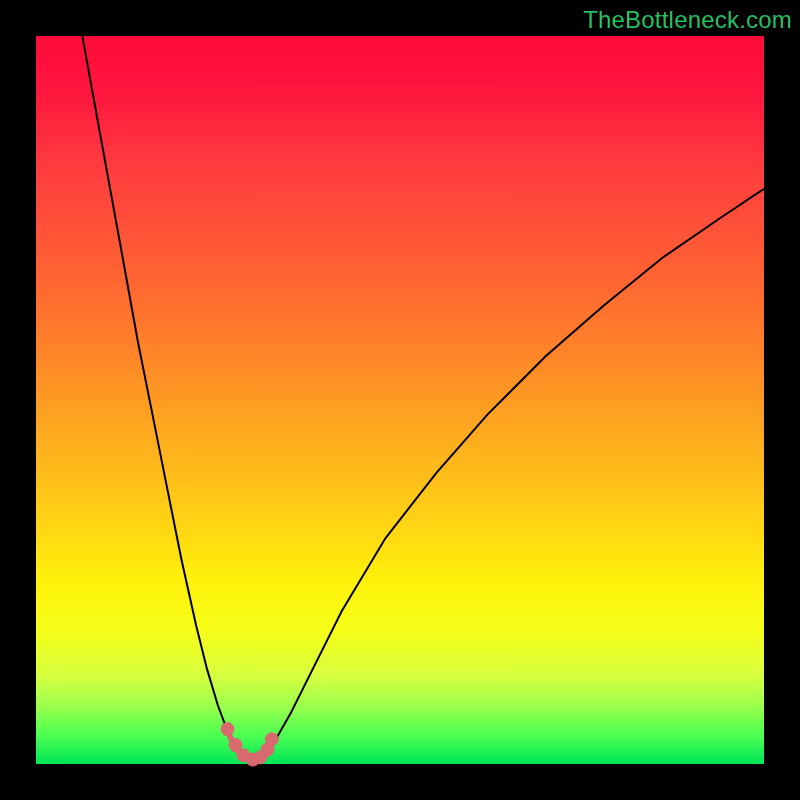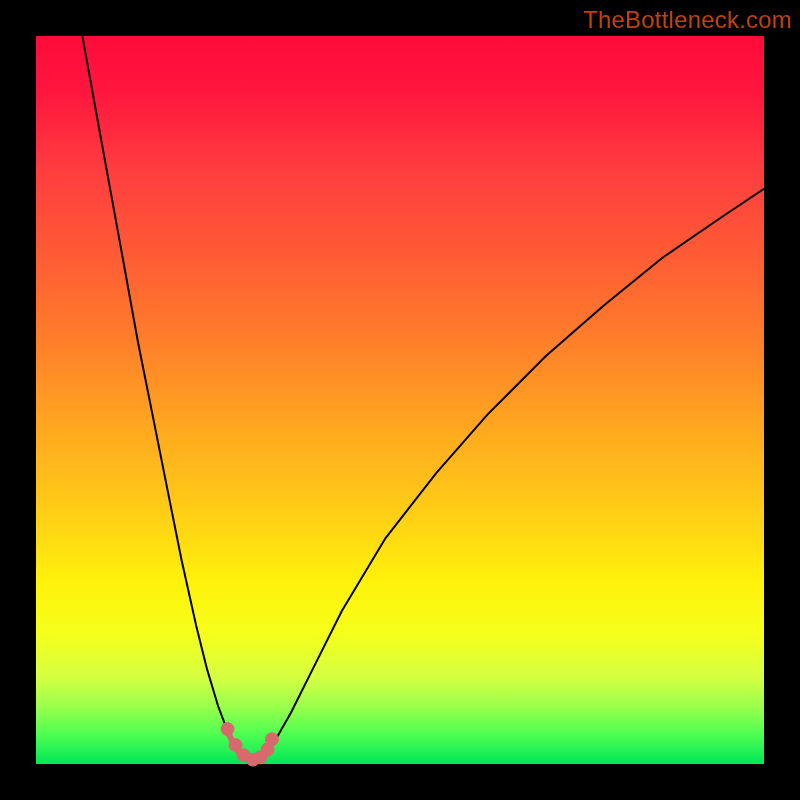--- a/index.html
+++ b/index.html
@@ -48,21 +48,21 @@
     left: 0;
     top: 0;
     width: 728px;
     height: 728px;
     overflow: visible;
   }
   .watermark {
     position: absolute;
     top: 6px;
     right: 8px;
-    color: #c2410c;
+    color: #22c55e;
     font-size: 24px;
     font-weight: 500;
     letter-spacing: 0.2px;
     user-select: none;
   }
   .curve {
     fill: none;
     stroke: #000;
     stroke-width: 2;
   }

